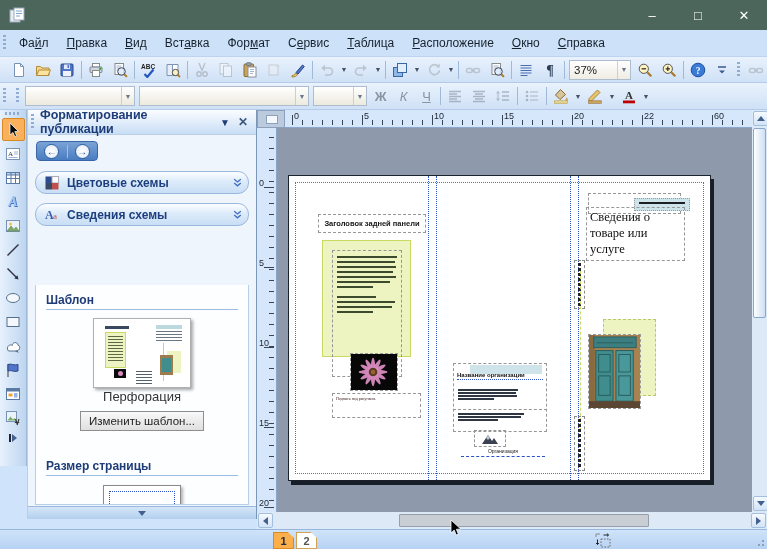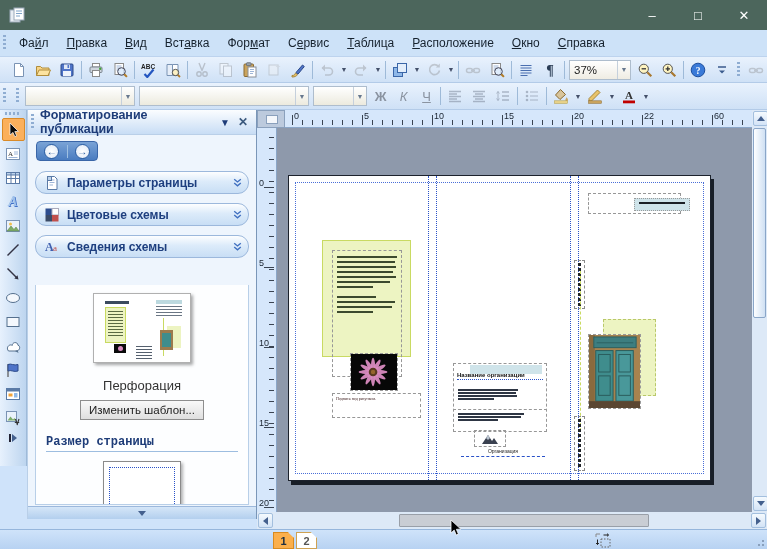--- a/index.html
+++ b/index.html
@@ -73,21 +73,21 @@
         background:linear-gradient(#fdfeff,#dcebfa 45%,#c8def5);display:flex;align-items:center;}
   .pill .picon{width:17px;height:16px;margin-left:7px;display:flex;align-items:center;justify-content:center;}
   .pill .plabel{flex:1;padding-left:7px;font-size:12px;font-weight:bold;color:#1e3f7f;}
   .pill .pchev{width:22px;display:flex;justify-content:center;}
   .tp-panel{position:absolute;left:7px;right:7px;top:175px;bottom:14px;background:#fdfeff;
             border:1px solid #b8cfe8;border-top:none;overflow:hidden;}
   .tp-h2{margin:8px 10px 0 10px;font-size:12px;font-weight:bold;color:#1e3c78;
          border-bottom:1px solid #9dbde0;padding-bottom:2px;}
   .thumbwrap{width:98px;height:70px;margin:8px auto 0 auto;background:#fff;border:1px solid #b0b0b0;
              box-shadow:2px 2px 3px rgba(0,0,0,.35);position:relative;}
-  .tname{text-align:center;font-size:13px;color:#333;margin-top:15px;}
+  .tname{text-align:center;font-size:13px;color:#333;margin-top:1px;}
   .changebtn{display:block;margin:7px auto 0 auto;width:124px;height:20px;font-size:11.5px;color:#222;
              background:linear-gradient(#f9f9f9,#dfdfdf);border:1px solid #8e8e8e;
              font-family:"Liberation Sans",sans-serif;}
   .psizethumb{width:78px;height:60px;margin:9px auto 0 auto;background:#fff;border:1px solid #8a8a8a;
               box-shadow:2px 2px 3px rgba(0,0,0,.3);position:relative;}
   .psizethumb .inner{position:absolute;left:5px;right:5px;top:5px;bottom:-2px;border:1px dotted #2a52c8;}
   .tp-bottom{position:absolute;left:0;right:0;bottom:0;height:13px;
              background:linear-gradient(#d5e6f8,#b3cfee);border-top:1px solid #9cb8dc;
              display:flex;align-items:center;justify-content:center;}
   
@@ -558,35 +558,20 @@
     </div>
     <div class="tp-nav">
       <span class="navcirc">←</span>
       <span style="width:1px;height:13px;background:#9fc0e2;"></span>
       <span class="navcirc">→</span>
     </div>
     <div class="tp-sections" id="tpsections">
         <div class="pill">
           <div class="picon">
             <svg viewBox="0 0 16 16" style="width: 16px; height: 16px;">
-              <path d="M3.5 1.5h7l2.5 2.5v10.5h-9.5z" fill="#fff" stroke="#5a7aa6"></path>
-              <path d="M5.5 5h5M5.5 7.5h5M5.5 10h3.5" stroke="#9fb6d8"></path>
-              <rect x="3.5" y="1.5" width="4" height="4" fill="#bcd2ec" stroke="#5a7aa6"></rect>
-            </svg>
-          </div>
-          <div class="plabel">Параметры страницы</div>
-          <div class="pchev">
-            <svg width="11" height="11" viewBox="0 0 10 10">
-              <path d="M2 2l3 2.5L8 2M2 5.5L5 8l3-2.5" stroke="#3f6fc0" fill="none" stroke-width="1.2"></path>
-            </svg>
-          </div>
-        </div>
-        <div class="pill">
-          <div class="picon">
-            <svg viewBox="0 0 16 16" style="width: 16px; height: 16px;">
               <rect x="1.5" y="1.5" width="6.5" height="6.5" fill="#2d4d8e"></rect>
               <rect x="8" y="1.5" width="6.5" height="6.5" fill="#fff" stroke="#aab"></rect>
               <rect x="1.5" y="8" width="6.5" height="6.5" fill="#3a4a66"></rect>
               <rect x="8" y="8" width="6.5" height="6.5" fill="#c0504d"></rect>
             </svg>
           </div>
           <div class="plabel">Цветовые схемы</div>
           <div class="pchev">
             <svg width="11" height="11" viewBox="0 0 10 10">
               <path d="M2 2l3 2.5L8 2M2 5.5L5 8l3-2.5" stroke="#3f6fc0" fill="none" stroke-width="1.2"></path>
@@ -602,40 +587,41 @@
           </div>
           <div class="plabel">Сведения схемы</div>
           <div class="pchev">
             <svg width="11" height="11" viewBox="0 0 10 10">
               <path d="M2 2l3 2.5L8 2M2 5.5L5 8l3-2.5" stroke="#3f6fc0" fill="none" stroke-width="1.2"></path>
             </svg>
           </div>
         </div>
       </div>
     <div class="tp-panel">
+      <div class="tp-h2">Шаблон</div>
       <div class="thumbwrap">
         <div style="position:absolute;left:11px;top:7px;width:24px;height:3px;background:#3a4a5e;"></div>
         <div style="position:absolute;left:11px;top:13px;width:21px;height:36px;background:#edf4c2;border:1px solid #c9da62;"></div>
         <div style="position:absolute;left:14px;top:17px;width:15px;height:26px;
              background:repeating-linear-gradient(180deg,#5a6a42 0 1px,transparent 1px 3px);"></div>
         <div style="position:absolute;left:20px;top:50px;width:12px;height:9px;background:#0a0a0a;"></div>
         <div style="position:absolute;left:24px;top:52px;width:5px;height:5px;border-radius:50%;background:#d98bc0;"></div>
         <div style="position:absolute;left:42px;top:52px;width:16px;height:14px;
              background:repeating-linear-gradient(180deg,#55606e 0 1px,transparent 1px 3px);"></div>
         <div style="position:absolute;left:62px;top:6px;width:26px;height:4px;background:#bcd9df;"></div>
         <div style="position:absolute;left:62px;top:12px;width:26px;height:10px;
              background:repeating-linear-gradient(180deg,#6a7684 0 1px,transparent 1px 3px);"></div>
         <div style="position:absolute;left:69px;top:24px;width:1px;height:38px;background:#c9da62;"></div>
         <div style="position:absolute;left:73px;top:32px;width:14px;height:22px;background:#edf4c2;"></div>
         <div style="position:absolute;left:66px;top:36px;width:13px;height:20px;background:#9c7b4e;"></div>
         <div style="position:absolute;left:68px;top:39px;width:9px;height:14px;background:#3f8d8d;"></div>
       </div>
       <div class="tname">Перфорация</div>
       <button class="changebtn">Изменить шаблон...</button>
-      <div class="tp-h2" style="margin-top:15px;font-family:Liberation Mono, monospace;">Размер страницы</div>
+      <div class="tp-h2" style="margin-top:28px;">Размер страницы</div>
       <div class="psizethumb">
           <div class="inner"></div>
         </div>
     </div>
     <div class="tp-bottom">
         <span class="tri down"></span>
       </div>
   </div>
 
   <div id="canvas">
@@ -752,20 +738,23 @@
       </div>
     <div id="workspace">
       <div id="page">
 
         <div class="mguide"></div>
         <div class="fold" style="left:139px;"></div>
         <div class="fold" style="left:147px;"></div>
         <div class="fold" style="left:281px;"></div>
         <div class="fold" style="left:289px;"></div>
 
+        <div class="dashbox" style="left:29px;top:38px;width:108px;height:19px;display:flex;align-items:center;justify-content:center;">
+          <span style="font-size:7.5px;font-weight:bold;color:#151515;">Заголовок задней панели</span>
+        </div>
         <div class="ybox" style="left:33px;top:64px;width:89px;height:117px;border:1px solid #c9da62;"></div>
         <div class="dashbox" style="left:43px;top:74px;width:70px;height:127px;">
           <div class="fakelines" style="left:4px;top:5px;width:60px;">
               <div class="fl" style="height: 2px; margin-bottom: 3px; width: 100%; background: rgb(60, 74, 46);"></div>
               <div class="fl" style="height: 2px; margin-bottom: 3px; width: 96%; background: rgb(60, 74, 46);"></div>
               <div class="fl" style="height: 2px; margin-bottom: 3px; width: 99%; background: rgb(60, 74, 46);"></div>
               <div class="fl" style="height: 2px; margin-bottom: 3px; width: 93%; background: rgb(60, 74, 46);"></div>
               <div class="fl" style="height: 2px; margin-bottom: 3px; width: 98%; background: rgb(60, 74, 46);"></div>
               <div class="fl" style="height: 2px; margin-bottom: 3px; width: 88%; background: rgb(60, 74, 46);"></div>
               <div class="fl" style="height: 2px; margin-bottom: 3px; width: 60%; background: rgb(60, 74, 46);"></div>
@@ -819,20 +808,23 @@
               <path d="M8 2l2 3-2 2-2-2z" fill="#b8c2ce"></path>
           </svg>
         </div>
         <div style="position:absolute;left:172px;top:272px;width:84px;text-align:center;font-size:5px;color:#222;
                     border-bottom:1.5px dashed #2a52c8;padding-bottom:2px;">Организация</div>
 
         <div class="dashbox" style="left:299px;top:17px;width:93px;height:21px;"></div>
         <div class="tealstrip" style="left:345px;top:22px;width:56px;height:13px;border:1px dotted #9a9a9a;">
           <div style="margin:3px 4px 0 4px;height:2px;background:#1c2026;"></div>
         </div>
+        <div class="dashbox" style="left:297px;top:31px;width:99px;height:54px;">
+          <span style="display:block;padding:1px 3px;font-family:'Liberation Serif',serif;font-size:12.5px;line-height:16px;color:#101010;">Сведения о товаре или услуге</span>
+        </div>
         <div class="vtext" style="left:285px;top:84px;width:11px;height:49px;">
             <span class="vt"></span>
           </div>
         <div style="position:absolute;left:291px;top:95px;height:160px;border-left:1px dashed #c9da62;"></div>
         <div class="ybox" style="left:314px;top:143px;width:53px;height:77px;border:1px dashed #b9c86a;"></div>
         <div style="position:absolute;left:299px;top:158px;width:53px;height:75px;border:1px dashed #9a9a9a;">
             <svg viewBox="0 0 53 75" preserveAspectRatio="none" style="width:100%;height:100%;display:block;">
               <rect width="53" height="75" fill="#a8834f"></rect>
               <rect x="0" y="0" width="6" height="75" fill="#8a6a3e"></rect>
               <rect x="5" y="2" width="44" height="11" fill="#3d7e80" stroke="#2c5f5f"></rect>

